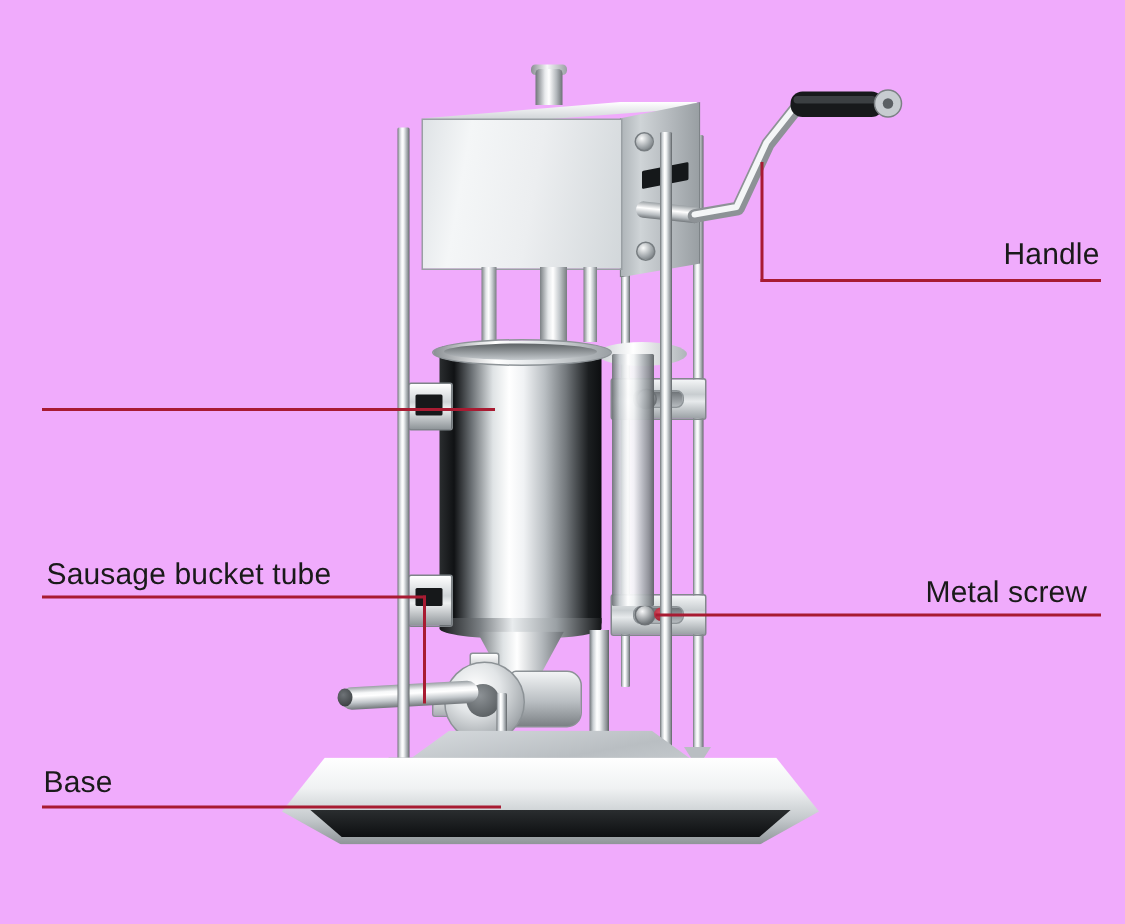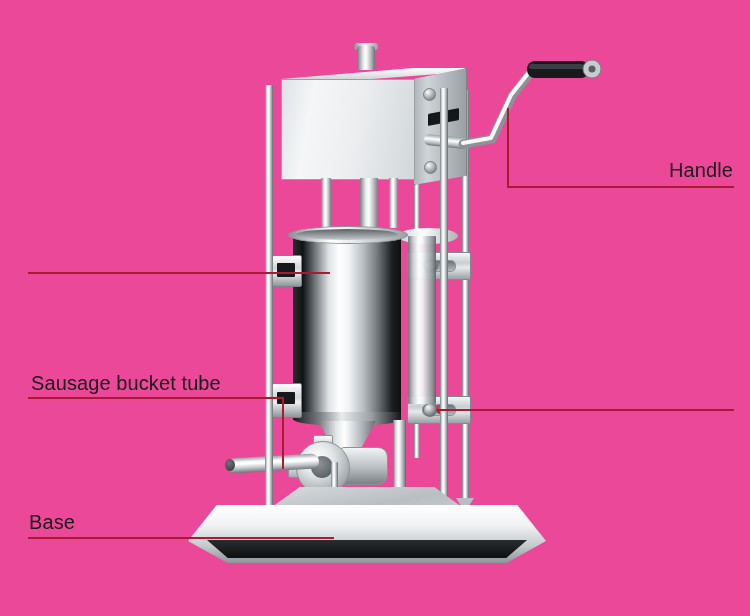--- a/index.html
+++ b/index.html
@@ -1,18 +1,18 @@
 <!DOCTYPE html>
 <html><head>
 <meta charset="utf-8">
 <style>
   html,body{margin:0;padding:0;background:#fff;}
   body{width:750px;height:616px;overflow:hidden;
        font-family:"Liberation Sans","DejaVu Sans",sans-serif;}
-  #stage{position:relative;width:750px;height:616px;background:#ec4899;}
+  #stage{position:relative;width:750px;height:616px;background:#f0abfc;}
 
   
   .label{position:absolute;font-size:20px;color:#1a1a1a;white-space:nowrap;
          letter-spacing:.1px;line-height:1;}
   .lead-h{position:absolute;height:2px;background:#a81b32;}
   .lead-v{position:absolute;width:2px;background:#a81b32;}
 
   
   #machine{position:absolute;left:0;top:0;width:750px;height:616px;}
 
@@ -221,18 +221,19 @@
   <div class="label" style="left:669px;top:160px;">Handle</div>
   <div class="lead-v" style="left:507px;top:108px;height:80px;"></div>
   <div class="lead-h" style="left:507px;top:186px;width:227px;"></div>
 
   <div class="lead-h" style="left:28px;top:272px;width:302px;"></div>
 
   <div class="label" style="left:31px;top:373px;">Sausage bucket tube</div>
   <div class="lead-h" style="left:28px;top:397px;width:256px;"></div>
   <div class="lead-v" style="left:282px;top:397px;height:72px;"></div>
 
+  <div class="label" style="left:617px;top:385px;">Metal screw</div>
   <div class="lead-h" style="left:437px;top:409px;width:297px;"></div>
 
   <div class="label" style="left:29px;top:512px;">Base</div>
   <div class="lead-h" style="left:28px;top:537px;width:306px;"></div>
 
 </div>
 
 </body></html>

